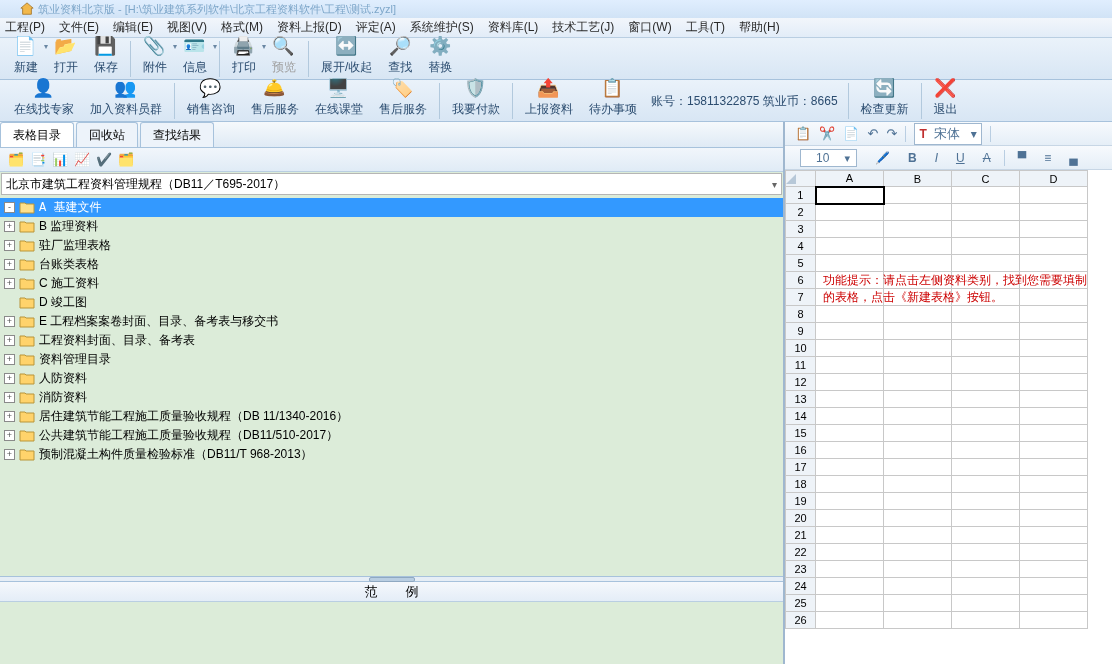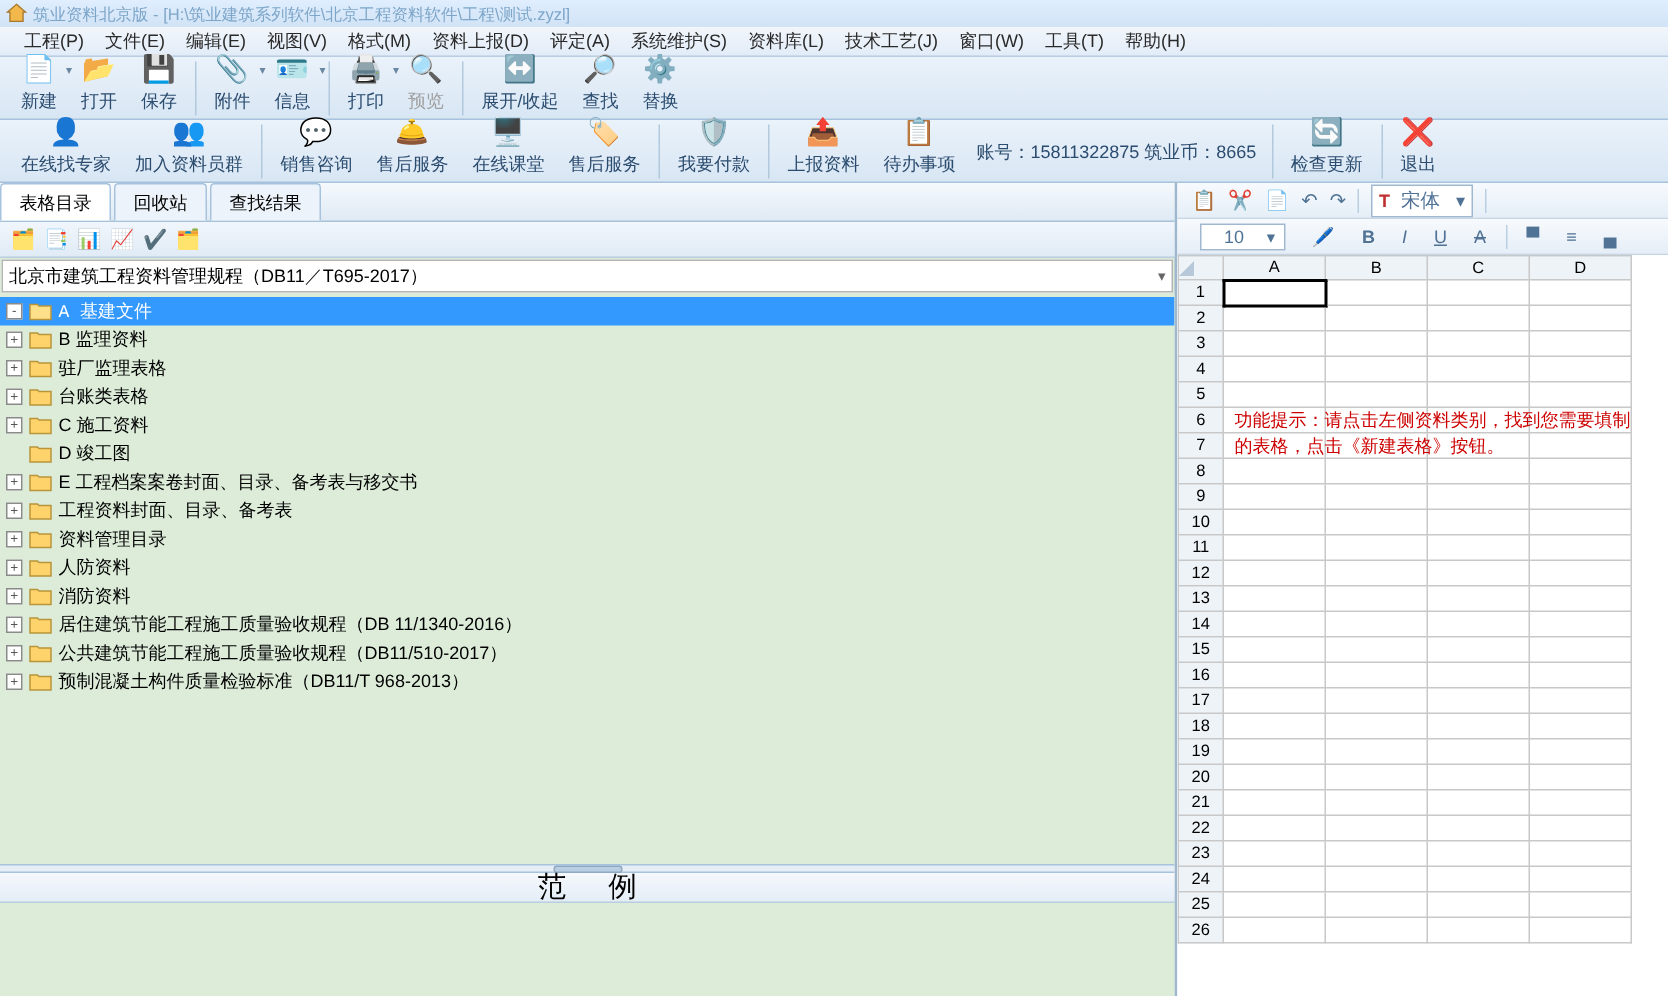--- a/index.html
+++ b/index.html
@@ -1,19 +1,19 @@
 <!DOCTYPE html>
 <html><head>
 <meta charset="utf-8">
 <style>
 * { box-sizing: border-box; margin: 0; padding: 0; }
 body { font-family: "Microsoft YaHei", SimSun, sans-serif; font-size: 12px; background: #d8e6f2; width: 1112px; height: 664px; overflow: hidden; }
-.title-bar { height: 18px; background: linear-gradient(#e0eefe,#d1e3f6); display: flex; align-items: center; padding: 0 4px; color: #7da6c9; font-size: 11px; }
+.title-bar { height: 18px; background: linear-gradient(#e0eefe,#d1e3f6); display: flex; align-items: center; padding: 0 20px; color: #7da6c9; font-size: 11px; }
 .title-bar .home-icon { width: 14px; height: 14px; margin-right: 4px; }
-.menu-bar { height: 20px; background: linear-gradient(#f2f6fb,#e2ecf8); display: flex; align-items: center; padding: 0 16px; border-bottom: 1px solid #b9cee2; }
+.menu-bar { height: 20px; background: linear-gradient(#f2f6fb,#e2ecf8); display: flex; align-items: center; padding: 0 5px; border-bottom: 1px solid #b9cee2; }
 .menu-bar span { margin-right: 14px; color: #2a2a2a; cursor: default; }
 .toolbar { background: linear-gradient(#eaf2fa,#d8e6f4); border-bottom: 1px solid #a7c2dc; display: flex; align-items: flex-end; padding: 2px 6px 0 6px; }
 .tool-btn { display: flex; flex-direction: column; align-items: center; margin: 0 6px; padding: 2px 2px 3px 2px; cursor: default; }
 .tool-btn .ic { width: 24px; height: 24px; display: flex; align-items: center; justify-content: center; font-size: 18px; }
 .tool-btn .lbl { font-size: 12px; color: #2b4c6f; margin-top: 1px; white-space: nowrap; }
 .tool-btn.disabled .lbl { color: #a0a0a0; }
 .tool-btn .dd { position: relative; }
 .tool-btn .dd::after { content: "▾"; font-size: 8px; color: #6a87a3; position: absolute; right: -10px; top: 8px; }
 .sep { width: 1px; height: 36px; background: #b2c9dd; margin: 0 4px 2px 4px; }
 .status-text { font-size: 12px; color: #2b4c6f; align-self: center; margin: 0 6px; }
@@ -30,21 +30,21 @@
 .tree-scroll { flex: 1; overflow: auto; background: #dcecd9; }
 .tree { padding: 2px 0; }
 .tree-row { display: flex; align-items: center; height: 19px; padding-left: 4px; }
 .tree-row .exp { width: 11px; height: 11px; border: 1px solid #8a8a8a; background: #fff; font-size: 9px; line-height: 9px; text-align: center; color: #555; margin-right: 4px; cursor: default; }
 .tree-row .exp.empty { border: none; background: transparent; }
 .tree-row .folder { width: 16px; height: 13px; margin-right: 4px; }
 .tree-row.sel { background: #3399ff; color: #fff; }
 .tree-row.sel .label-wrap { background: #3399ff; color: #fff; font-family: Liberation Mono, monospace; }
 .splitter-bar { height: 6px; background: #e6eef6; border-top: 1px solid #a7c2dc; border-bottom: 1px solid #a7c2dc; display: flex; justify-content: center; align-items: center; }
 .splitter-bar::before { content: ""; width: 44px; height: 3px; background: #b9cee2; border: 1px solid #8fa9c2; border-radius: 2px; }
-.example-hdr { height: 20px; background: linear-gradient(#f5f8fc,#e4edf7); border-bottom: 1px solid #b9cee2; text-align: center; line-height: 20px; font-size: 19px; letter-spacing: 28px; padding-left: 28px; font-family: Liberation Serif, serif; }
+.example-hdr { height: 20px; background: linear-gradient(#f5f8fc,#e4edf7); border-bottom: 1px solid #b9cee2; text-align: center; line-height: 20px; font-size: 13px; letter-spacing: 28px; padding-left: 28px; font-family: Liberation Serif, serif; }
 .example-area { height: 62px; background: #dcecd9; }
 .ss-toolbar { height: 24px; background: linear-gradient(#f7fafd,#e5eef7); display: flex; align-items: center; padding: 0 6px; border-bottom: 1px solid #c7d6e5; }
 .ss-toolbar span { margin: 0 4px; font-size: 13px; color: #4f7295; cursor: default; }
 .ss-toolbar .font-sel { border: 1px solid #9fb7cf; padding: 1px 4px; font-size: 12px; display: inline-flex; align-items: center; background: #fff; }
 .ss-toolbar2 { height: 24px; background: linear-gradient(#f7fafd,#e5eef7); display: flex; align-items: center; padding: 0 6px; border-bottom: 1px solid #c7d6e5; }
 .ss-toolbar2 span { margin: 0 9px; font-size: 12px; color: #4f7295; cursor: default; }
 .ss-toolbar2 .sz-sel { border: 1px solid #9fb7cf; background: #fff; padding: 1px 6px; font-size: 11px; }
 .grid-wrap { flex: 1; position: relative; overflow: hidden; background: #fff; }
 .grid { border-collapse: collapse; position: absolute; top: 0; left: 0; }
 .grid th, .grid td { border: 1px solid #c8c8c8; font-size: 11px; font-weight: normal; }

